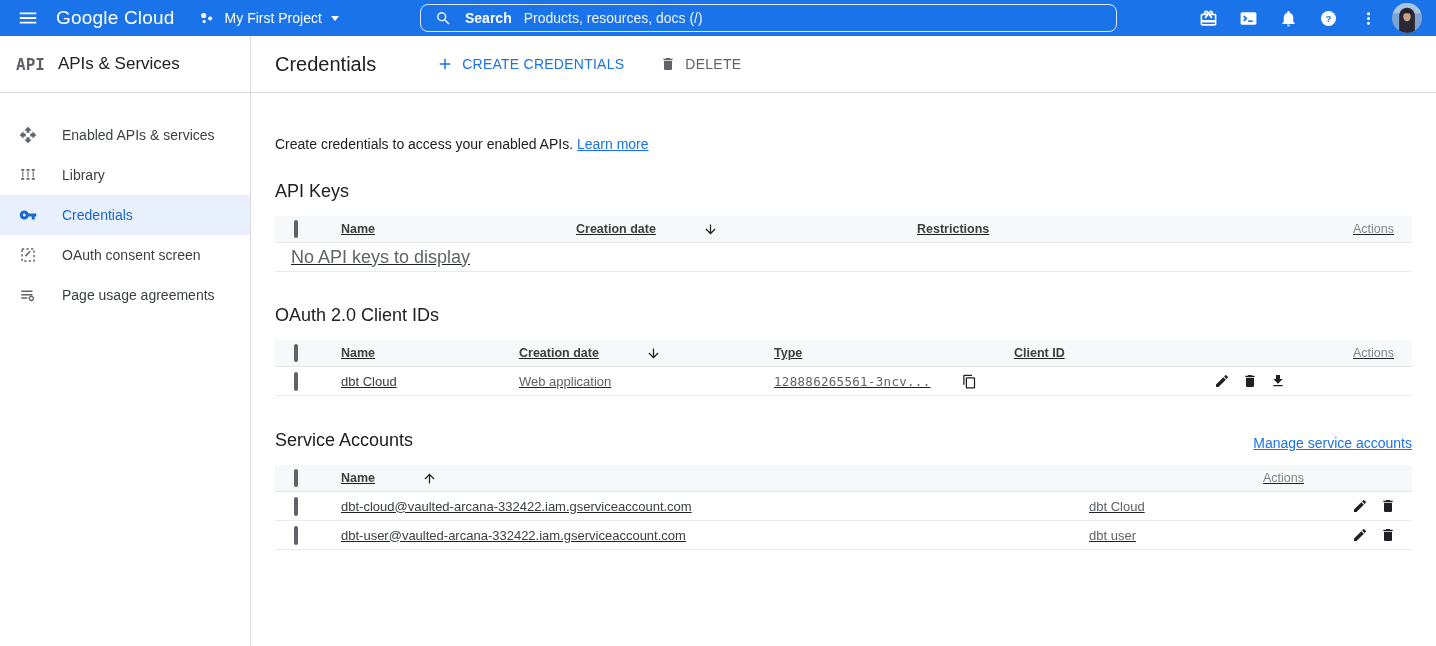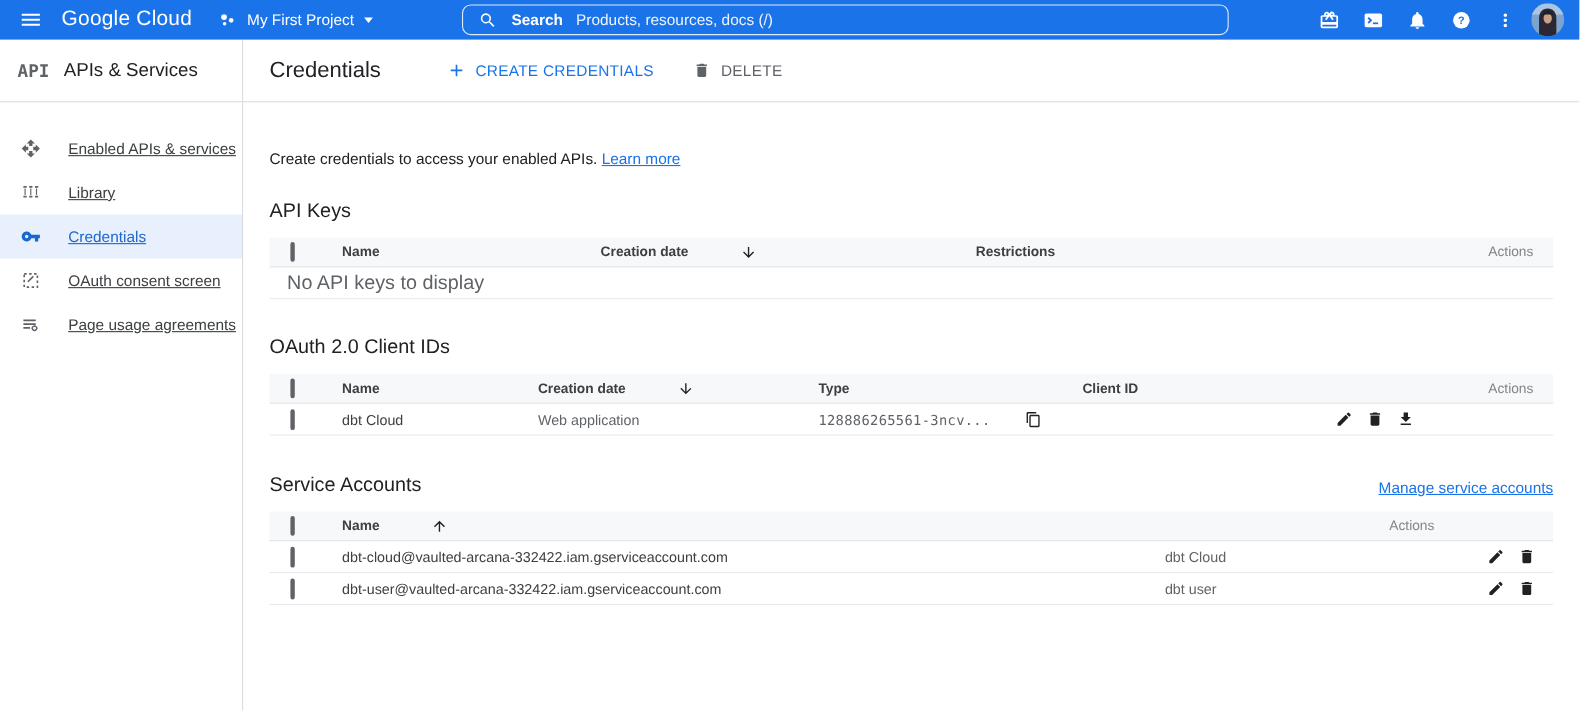--- a/index.html
+++ b/index.html
@@ -22,29 +22,29 @@
   .searchbar svg { width:17px; height:17px; fill:#fff; flex:none; }
   .search-label { color:#fff; font-size:14px; font-weight:bold; margin-left:13px; }
   .search-placeholder { color:rgba(255,255,255,.92); font-size:14px; margin-left:12px; }
   .topbar-right { position:absolute; right:6px; top:0; height:36px; display:flex; align-items:center; }
   .tb-btn { width:40px; height:36px; display:flex; align-items:center; justify-content:center; cursor:pointer; }
   .tb-btn svg { width:19px; height:19px; fill:#fff; }
   .avatar { width:30px; height:30px; border-radius:50%; overflow:hidden; margin:0 8px 0 4px; cursor:pointer; flex:none; }
 
   
   .shell { display:flex; height:610px; }
-  .sidebar { width:221px; flex:none; border-right:1px solid #dadce0; }
+  .sidebar { width:251px; flex:none; border-right:1px solid #dadce0; }
   .sidebar-header { height:57px; display:flex; align-items:center; padding-left:16px; border-bottom:1px solid #dadce0; }
   .api-glyph { font-family:"DejaVu Sans Mono", monospace; font-weight:bold; font-size:16px; color:#5f6368; letter-spacing:0; }
   .sidebar-title { font-size:17px; color:#202124; margin-left:13px; }
   .nav { padding-top:22px; }
   .nav-item { height:40px; display:flex; align-items:center; padding-left:18px; cursor:pointer; }
   .nav-item .nicon { width:20px; height:20px; flex:none; color:#5f6368; display:flex; align-items:center; justify-content:center; }
   .nav-item .nicon svg { width:18px; height:18px; }
-  .nav-item .nlabel { font-size:14px; color:#3c4043; margin-left:24px; white-space:nowrap;text-decoration:underline; }
+  .nav-item .nlabel { font-size:14px; color:#3c4043; margin-left:24px; white-space:nowrap; }
   .nav-item.active { background:#e8f0fe; }
   .nav-item.active .nicon { color:#1967d2; }
   .nav-item.active .nlabel { color:#1967d2; }
 
   
   .main { flex:1; min-width:0; }
   .toolbar { height:57px; display:flex; align-items:center; padding-left:24px; border-bottom:1px solid #dadce0; }
   .page-title { font-size:20px; color:#202124; }
   .tb-action { display:flex; align-items:center; font-size:14px; font-weight:500; letter-spacing:.25px; cursor:pointer; }
   .tb-create { color:#1a73e8; margin-left:60px; }
@@ -56,21 +56,21 @@
   .intro { font-size:14px; color:#202124; margin-top:19px; }
   .link { color:#1a73e8; text-decoration:underline; cursor:pointer; }
 
   .section-title { font-size:18px; font-weight:400; color:#202124; }
   .sec-apikeys { margin-top:29px; }
   .sec-oauth { margin-top:33px; }
   .sec-sa { margin-top:34px; }
   .sec-head-row { display:flex; align-items:flex-end; justify-content:space-between; }
   .manage-link { font-size:14px; }
 
-  .tbl { margin-top:14px; }
+  .tbl { margin-top:14px;text-decoration:underline; }
   .t-head { display:grid; align-items:center; height:27px; background:#f7f8f9; border-bottom:1px solid #e3e5e8;
     font-size:12.5px; font-weight:bold; color:#3c4043; }
   .t-row { display:grid; align-items:center; height:29px; border-bottom:1px solid #e8eaed; font-size:13px; }
   .g-api { grid-template-columns:66px 235px 341px 1fr 90px; }
   .g-oauth { grid-template-columns:66px 178px 255px 240px 1fr 110px; }
   .g-sa { grid-template-columns:66px 748px 1fr 90px; }
   .cell-check { padding-left:19px; }
   .checkbox { width:16px; height:16px; border:2px solid #5f6368; border-radius:2px; cursor:pointer; }
   .col-sort { display:flex; align-items:center; cursor:pointer;gap:41px; }
   .col-sort svg { width:15px; height:15px; fill:#202124; margin-left:6px; }

